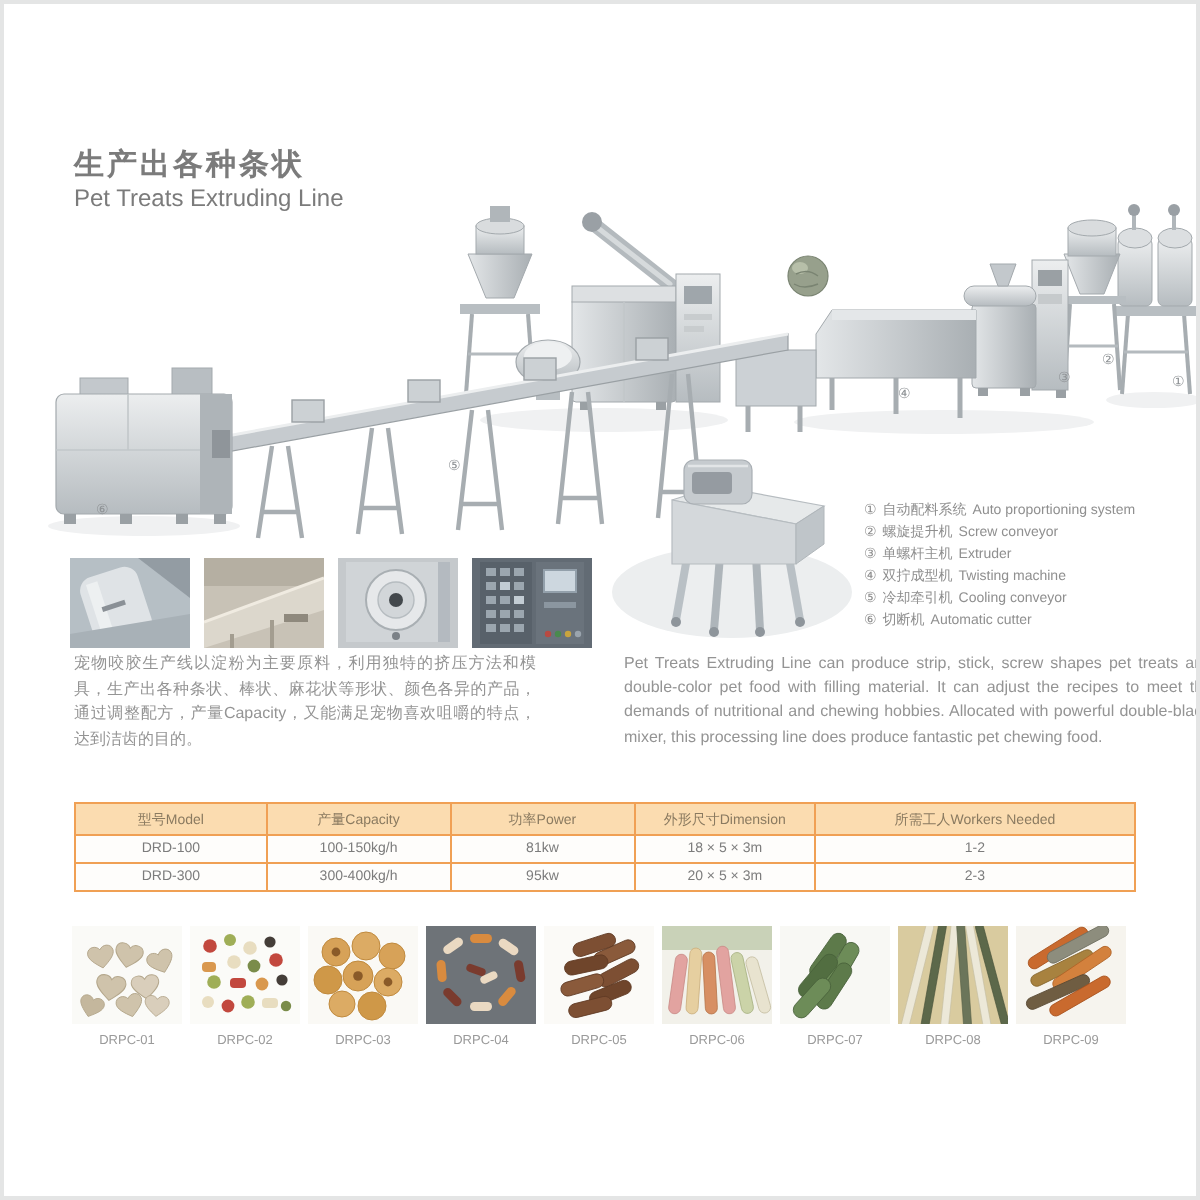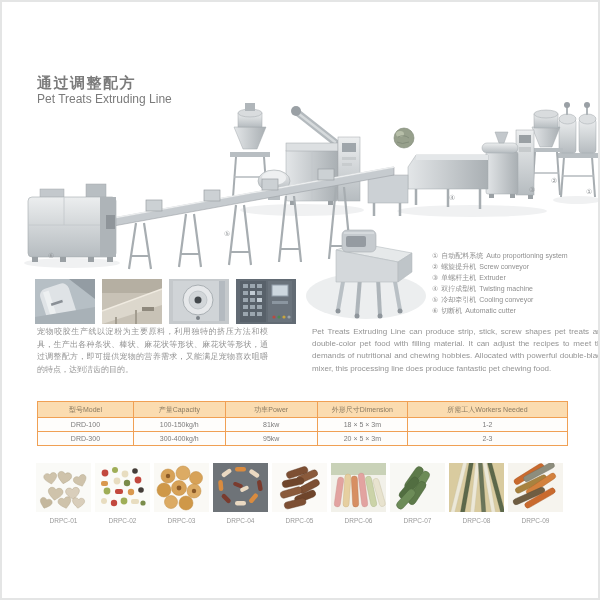--- a/index.html
+++ b/index.html
@@ -39,21 +39,21 @@
   .prod{width:55px;display:flex;flex-direction:column;align-items:center;}
   .prod svg{display:block;}
   .prod-label{font-size:6.5px;color:#9a9a9a;margin-top:5px;line-height:7px;}
 </style>
 </head>
 <body>
 
 <div class="page">
 
   <div class="hdr">
-    <div class="title-zh">通过调整配方</div>
+    <div class="title-zh">生产出各种条状</div>
     <div class="title-en">Pet Treats Extruding Line</div>
   </div>
 
   <svg class="line-art" width="600" height="180" viewBox="0 0 600 180">
     <defs>
       <linearGradient id="gV" x1="0" y1="0" x2="0" y2="1">
         <stop offset="0" stop-color="#eceeef"></stop>
           <stop offset="1" stop-color="#b6bcc0"></stop>
       </linearGradient>
       <linearGradient id="gH" x1="0" y1="0" x2="1" y2="0">
@@ -306,21 +306,21 @@
       <span>冷却牵引机</span>
       <span>Cooling conveyor</span>
     </div>
     <div class="comp-row">
       <span>⑥</span>
       <span>切断机</span>
       <span>Automatic cutter</span>
     </div>
   </div>
 
-  <div class="desc desc-zh">宠物咬胶生产线以淀粉为主要原料，利用独特的挤压方法和模具，生产出各种条状、棒状、麻花状等形状、麻花状等形状，通过调整配方，即可提供宠物的营养需求，又能满足宠物喜欢咀嚼的特点，达到洁齿的目的。</div>
+  <div class="desc desc-zh">宠物咬胶生产线以淀粉为主要原料，利用独特的挤压方法和模具，生产出各种条状、棒状、麻花状等形状、颜色各异的产品，通过调整配方，产量Capacity，又能满足宠物喜欢咀嚼的特点，达到洁齿的目的。</div>
   <div class="desc desc-en">Pet Treats Extruding Line can produce strip, stick, screw shapes pet treats and double-color pet food with filling material. It can adjust the recipes to meet the demands of nutritional and chewing hobbies. Allocated with powerful double-blade mixer, this processing line does produce fantastic pet chewing food.</div>
 
   <table class="spec">
     <colgroup>
         <col class="c1">
         <col class="c2">
         <col class="c3">
         <col class="c4">
         <col class="c5">
       </colgroup>

